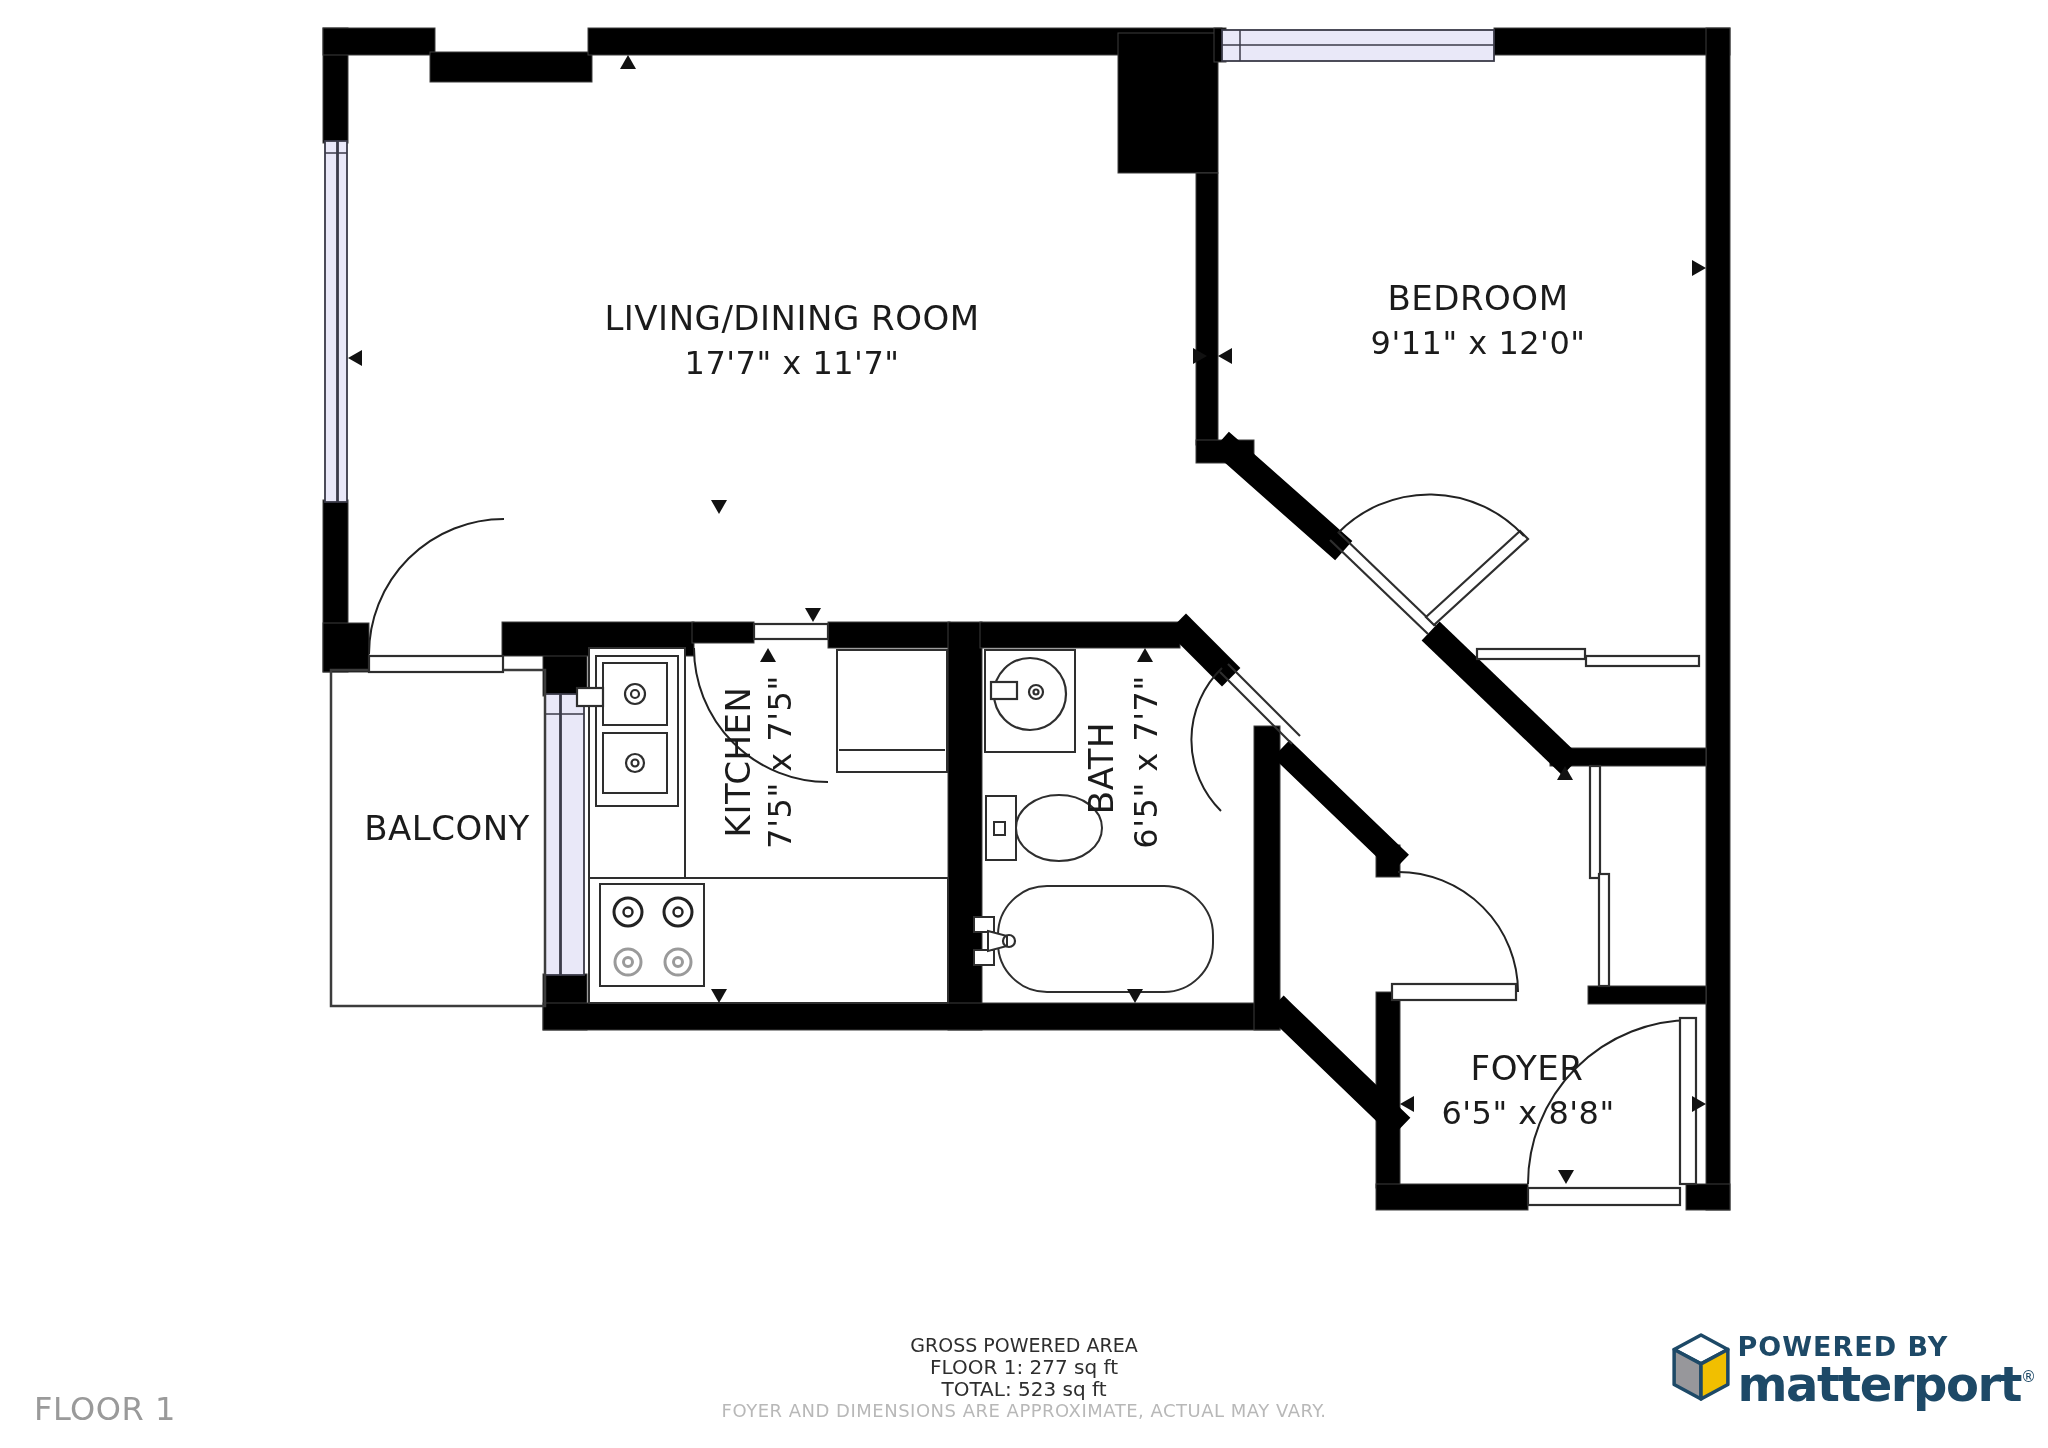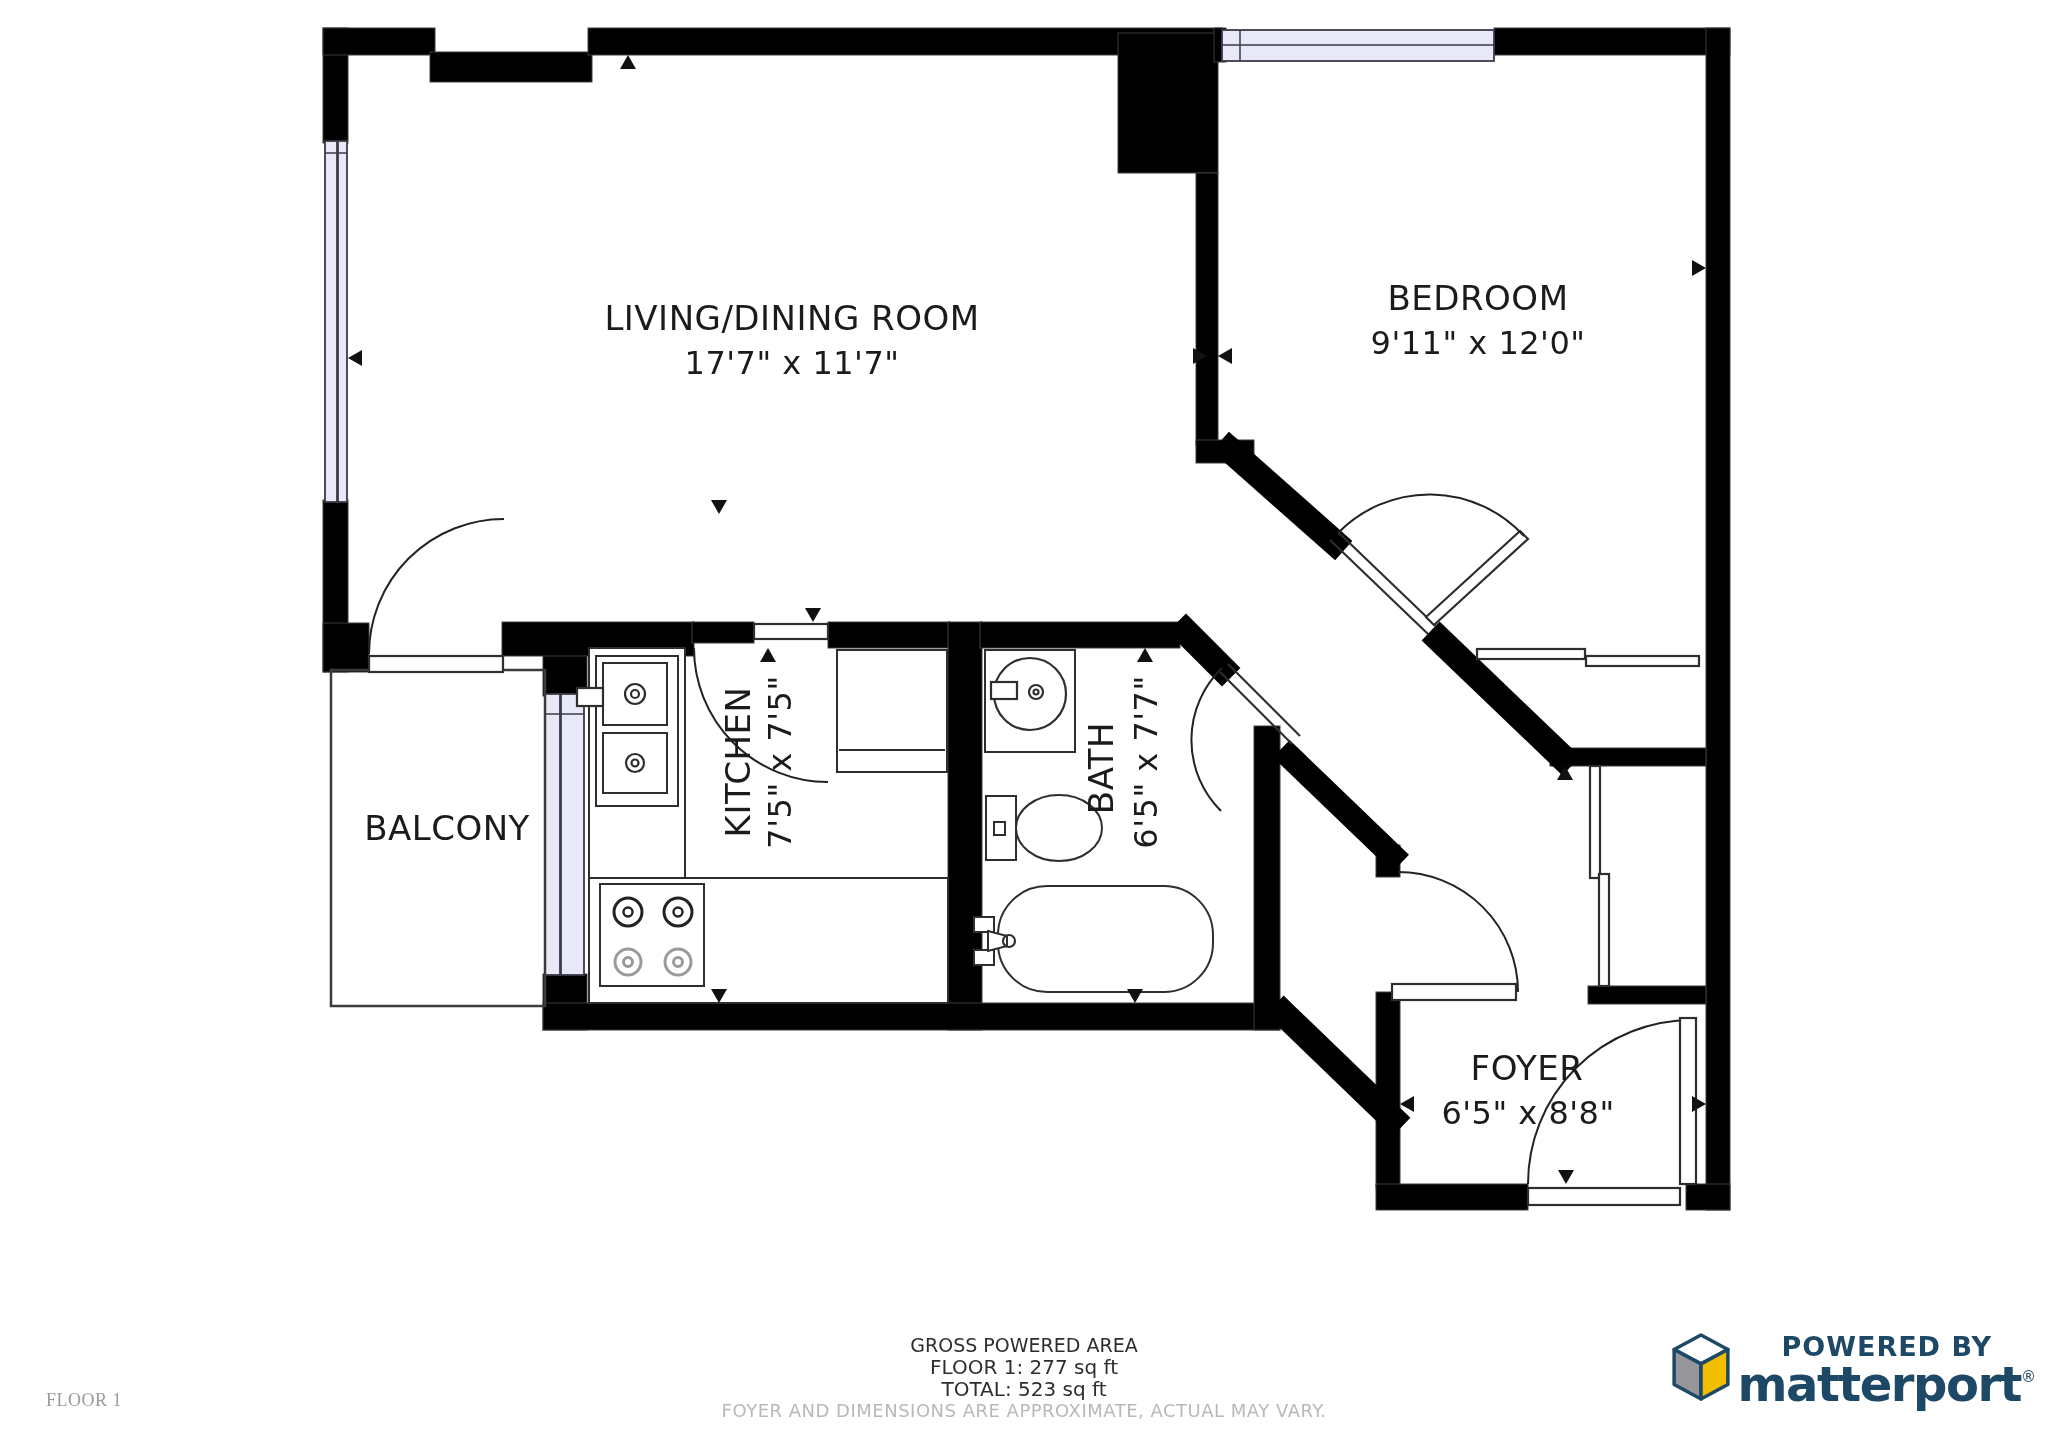--- a/index.html
+++ b/index.html
@@ -22,39 +22,39 @@
   .burner-dark{fill:none;stroke:#222;stroke-width:3;}
   .burner-dot{fill:none;stroke:#222;stroke-width:2.4;}
   .burner-light{fill:none;stroke:#9a9a9a;stroke-width:3;}
 
   .room-name{font-family:"DejaVu Sans",sans-serif;font-size:34px;fill:#1b1b1b;
              text-anchor:middle;letter-spacing:.5px;}
   .room-dims{font-family:"DejaVu Sans",sans-serif;font-size:32px;fill:#1b1b1b;
              text-anchor:middle;letter-spacing:.5px;}
 
   
-  .floor-label{position:absolute;left:46px;top:1390px;font-size:18px;
-               color:var(--muted_text,#9a9a9a);letter-spacing:.5px;font-family:Liberation Serif, serif;}
+  .floor-label{position:absolute;left:34px;top:1390px;font-size:32px;
+               color:var(--muted_text,#9a9a9a);letter-spacing:.5px;}
   .area-block{position:absolute;left:0;right:0;top:1334px;text-align:center;
               color:#2e2e2e;}
   .area-title{font-size:19px;line-height:22px;}
   .area-line{font-size:20px;line-height:22px;}
   .disclaimer{font-size:18px;line-height:22px;color:var(--disclaimer_text,#b8b8b8);
               letter-spacing:.5px;}
 
   
   .brand{position:absolute;right:12px;top:1330px;display:flex;align-items:flex-end;}
   .brand-cube{width:62px;height:74px;margin-bottom:2px;}
   .cube-top{fill:#fff;}
   .cube-left{fill:var(--cube_gray,#97979b);}
   .cube-right{fill:var(--cube_yellow,#f1bf00);}
   .cube-edge{stroke:var(--brand,#1d4967);stroke-width:3.4;stroke-linejoin:round;}
   .brand-text{display:flex;flex-direction:column;margin-left:6px;}
   .powered-by{font-size:27px;font-weight:bold;color:var(--brand,#1d4967);
-              text-align:center;letter-spacing:1px;}
+              letter-spacing:1px;}
   .brand-row{display:flex;align-items:flex-start;}
   .brand-name{font-size:48px;font-weight:bold;color:var(--brand,#1d4967);
               letter-spacing:-1.5px;line-height:44px;}
   .reg{font-size:15px;color:var(--brand,#1d4967);margin-top:6px;}
 </style>
 </head>
 <body>
 
 <svg id="plan" viewBox="0 0 2048 1448" xmlns="http://www.w3.org/2000/svg">
 

